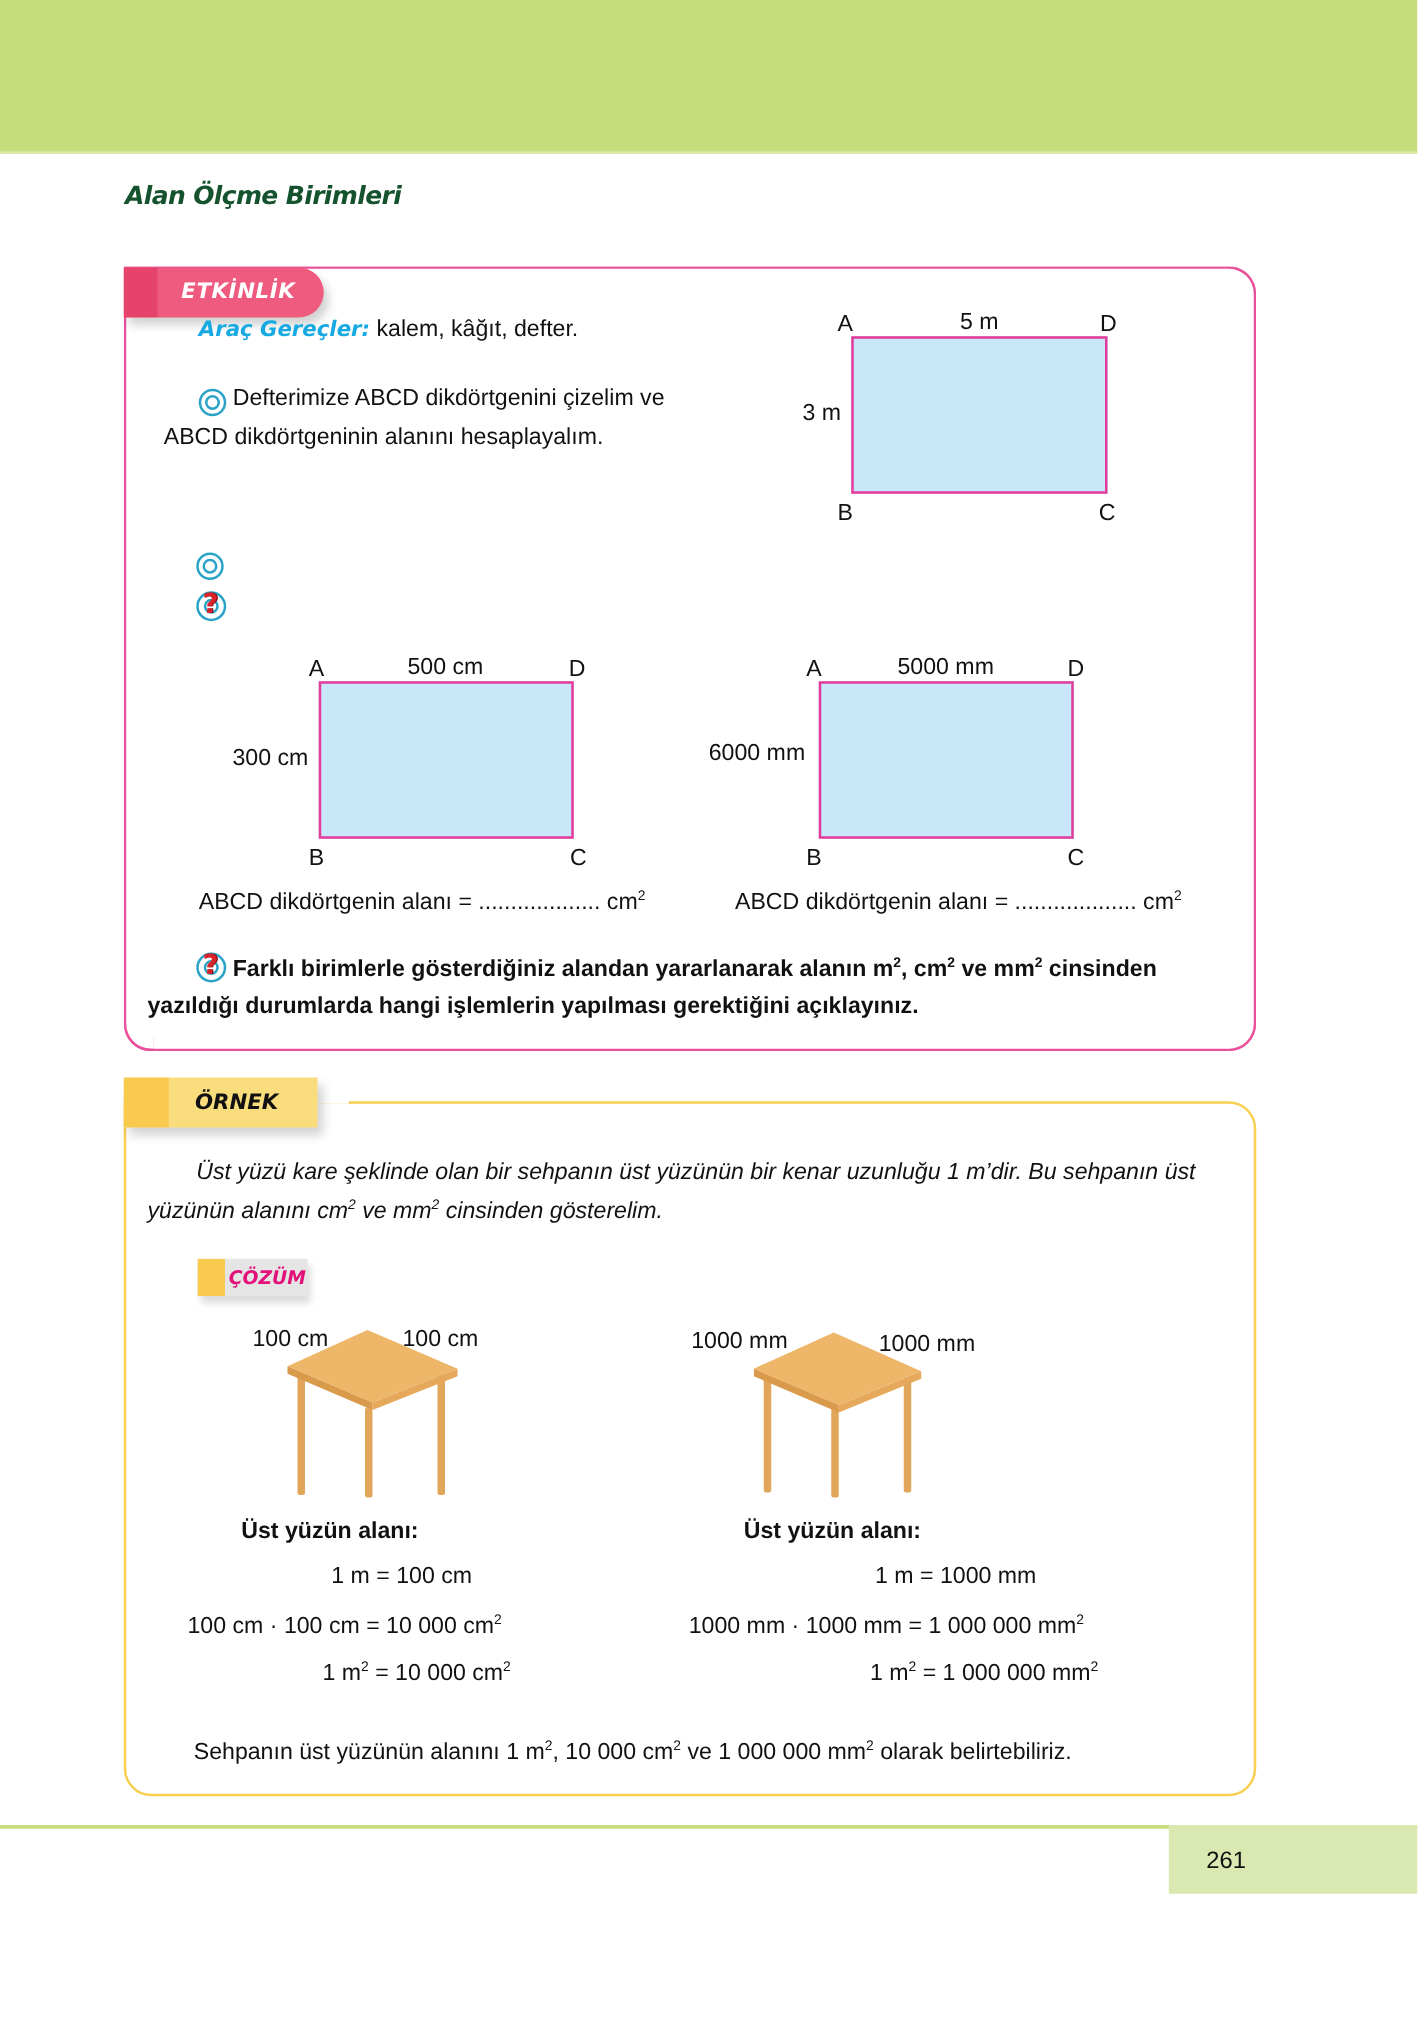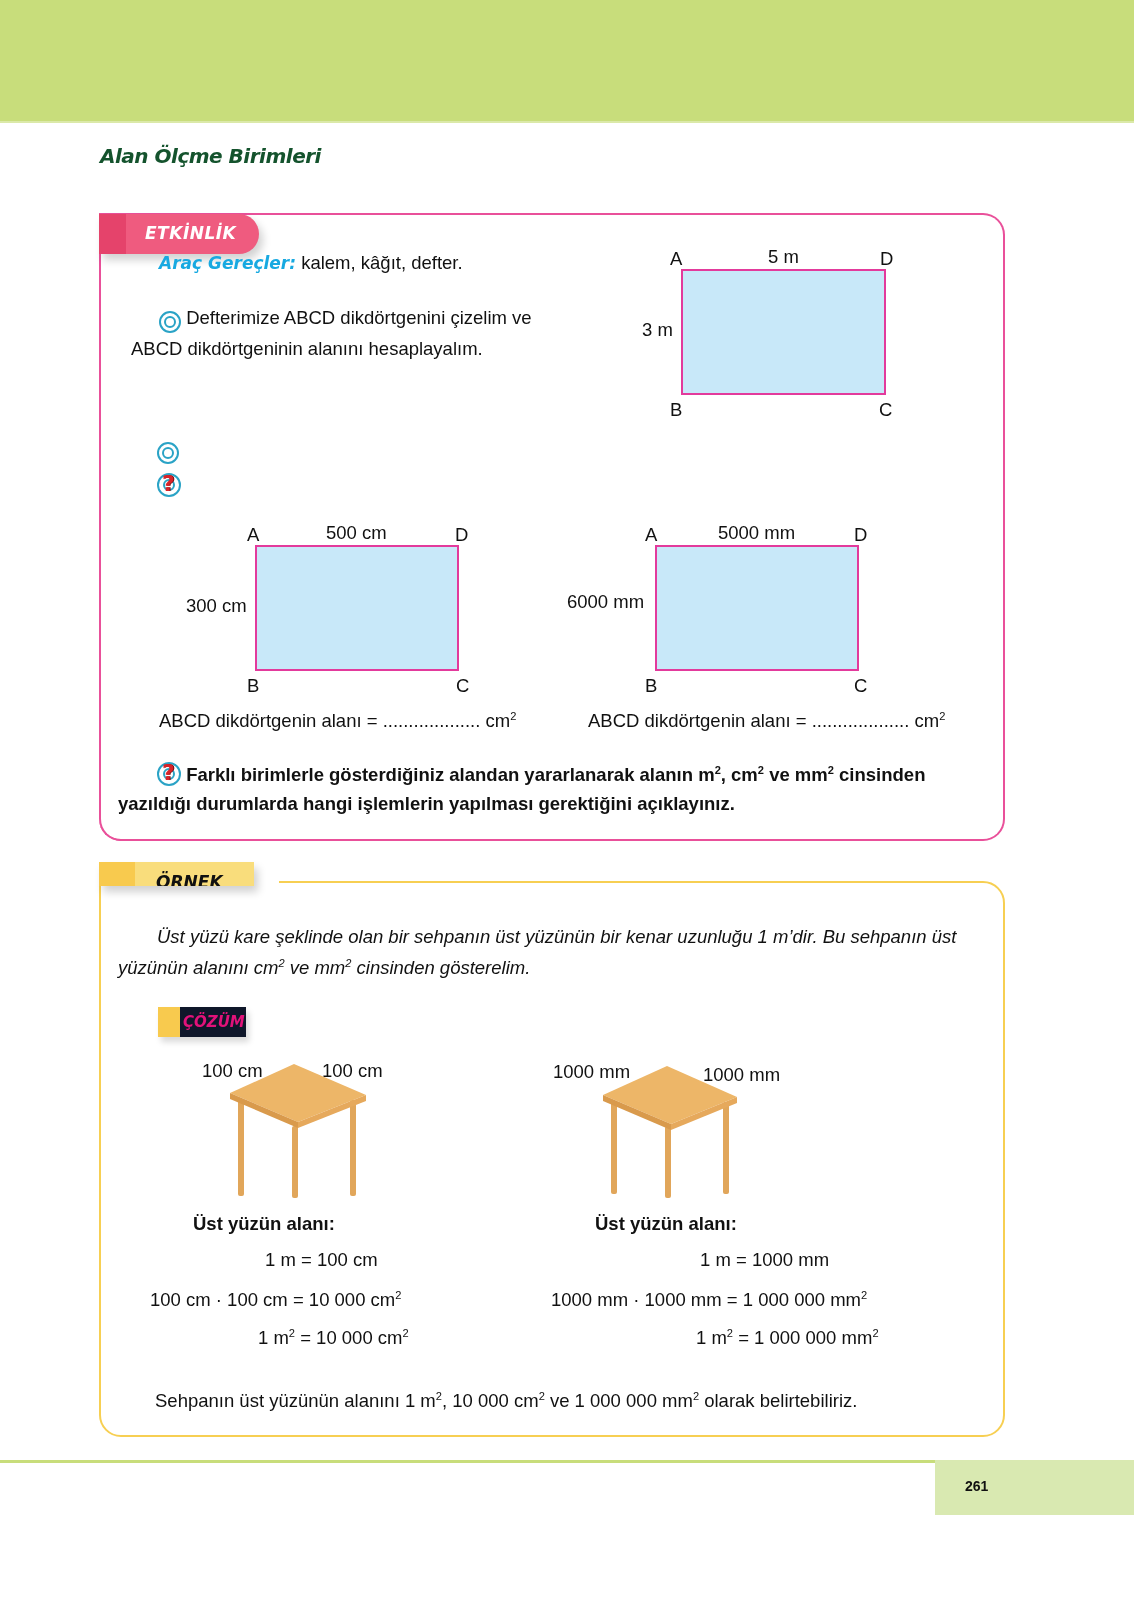--- a/index.html
+++ b/index.html
@@ -28,32 +28,32 @@
   
   .target { width: 22px; height: 22px; border-radius: 50%; border: 2.5px solid #2aa3c6; display: inline-flex; align-items: center; justify-content: center; vertical-align: -4px; }
   .target::before { content: ""; width: 12px; height: 12px; border-radius: 50%; border: 2px solid #2aa3c6; box-sizing: border-box; }
   .q-icon { width: 24px; height: 24px; position: relative; display: inline-block; vertical-align: -5px; }
   .q-icon .ring { position: absolute; left: 0; top: 0; width: 24px; height: 24px; border-radius: 50%; border: 2.5px solid #2aa3c6; }
   .q-icon .ring2 { position: absolute; left: 6px; top: 6px; width: 12px; height: 12px; border-radius: 50%; border: 2px solid #2aa3c6; }
   .q-icon .q { position: absolute; left: 5px; top: -3px; color: #d8232a; font-weight: bold; font-size: 22px; font-family: "DejaVu Sans", sans-serif; text-shadow: 1px 0 0 #7a0d12; }
 
   
   .orn-box { left: 99px; top: 881px; width: 906px; height: 556px; border: 2px solid #f7cf52; border-radius: 0 22px 22px 22px; }
-  .orn-tab { left: 99px; top: 862px; width: 155px; height: 24px; background: #f9dd7c; box-shadow: 4px 6px 8px rgba(0,0,0,0.18); overflow: hidden; }
+  .orn-tab { left: 99px; top: 862px; width: 155px; height: 40px; background: #f9dd7c; box-shadow: 4px 6px 8px rgba(0,0,0,0.18); overflow: hidden; }
   .orn-tab .dark { position: absolute; left: 0; top: 0; width: 36px; height: 40px; background: #f8ca4e; }
   .orn-tab span { position: absolute; left: 57px; top: 10px; color: #111; font-family: "DejaVu Sans", sans-serif; font-weight: bold; font-style: italic; font-size: 17px; }
   .orn-cover { left: 99px; top: 879px; width: 180px; height: 4px; background: #fff; }
 
-  .coz-tab { left: 158px; top: 1007px; width: 88px; height: 30px; background: #0f172a; box-shadow: 3px 5px 6px rgba(0,0,0,0.15); overflow: hidden; }
+  .coz-tab { left: 158px; top: 1007px; width: 88px; height: 30px; background: #e5e5e5; box-shadow: 3px 5px 6px rgba(0,0,0,0.15); overflow: hidden; }
   .coz-tab .dark { position: absolute; left: 0; top: 0; width: 22px; height: 30px; background: #f8ca4e; }
   .coz-tab span { position: absolute; left: 25px; top: 6px; color: #e2127a; font-family: "DejaVu Sans", sans-serif; font-weight: bold; font-style: italic; font-size: 15px; }
 
   .footer-line { left: 0; top: 1460px; width: 1134px; height: 3px; background: #c8dd7b; }
   .page-box { left: 935px; top: 1460px; width: 199px; height: 55px; background: #d9e9b1; }
-  .page-num { left: 965px; top: 1478px; font-weight: bold; font-size: 14px; text-align: center; }
+  .page-num { left: 965px; top: 1478px; font-weight: normal; font-size: 19px; text-align: center; }
 </style>
 </head>
 <body>
 
 <div class="abs topband"></div>
 <div class="abs section-title">Alan Ölçme Birimleri</div>
 
 <div class="abs etk-box"></div>
 <div class="abs etk-box-left"></div>
 <div class="abs etk-tab">

